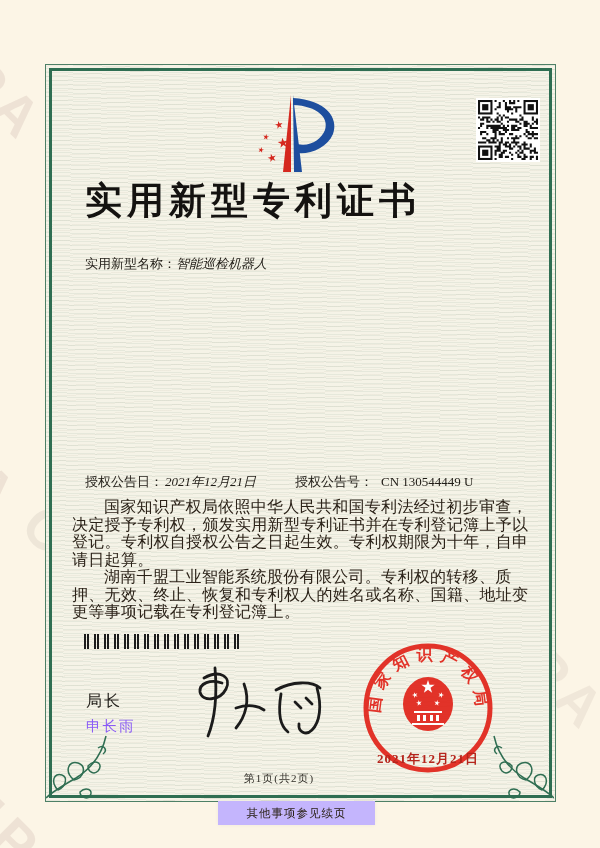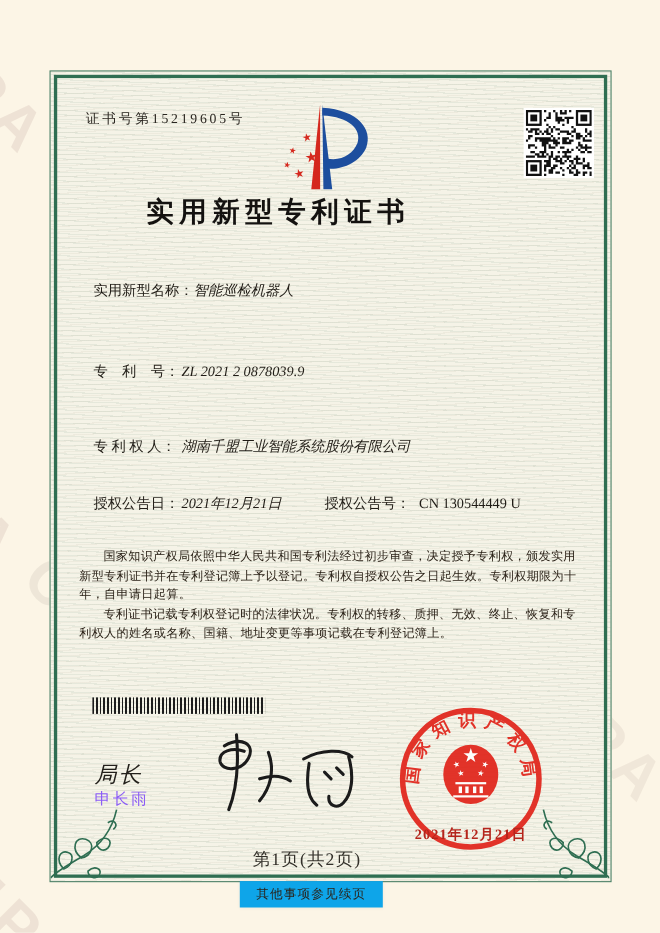--- a/index.html
+++ b/index.html
@@ -23,52 +23,52 @@
   .frame-inner{position:absolute;left:3px;top:3px;right:3px;bottom:3px;border:3px solid #2f6e52;}
 
   .layer{position:absolute;inset:0;z-index:3;}
 
   .cert-no{position:absolute;left:78px;top:100px;font-size:12.5px;letter-spacing:2.5px;color:#2a2620;}
 
   .logo{position:absolute;left:250px;top:92px;width:100px;height:86px;}
   .qr{position:absolute;left:476px;top:98px;width:64px;height:64px;background:#fff;padding:2px;box-sizing:border-box;}
 
   .title{position:absolute;left:45px;width:411px;top:176px;text-align:center;
-         font-size:25px;font-weight:bold;letter-spacing:5px;padding-left:5px;box-sizing:border-box;color:#141210;}
+         font-size:37px;font-weight:bold;letter-spacing:5px;padding-left:5px;box-sizing:border-box;color:#141210;}
 
   .row{position:absolute;left:85px;width:438px;display:flex;font-size:13px;line-height:19px;color:#201c16;}
   .row .lbl{min-width:80px;flex:none;white-space:pre;}
   .row .val{white-space:pre-line;font-style:italic;}
   .row .val2{white-space:pre;}
-  .r1{top:254px}.r2{top:292px}.r3{top:328px}.r4{top:362px}.r5{top:396px}.r6{top:434px}.r7{top:448px}
+  .r1{top:254px}.r2{top:292px}.r3{top:328px}.r4{top:362px}.r5{top:396px}.r6{top:434px}.r7{top:472px}
   .r7 .val{width:130px;flex:none;}
   .r7 .lbl2{min-width:86px;flex:none;white-space:pre;}
 
-  .paras{position:absolute;left:72px;top:498px;width:458px;font-size:11px;line-height:17.5px;
+  .paras{position:absolute;left:72px;top:498px;width:458px;font-size:16px;line-height:17.5px;
          color:#2b2218;letter-spacing:0.3px;}
   .paras p{margin:0;text-indent:2em;}
 
   .barcode{position:absolute;left:84px;top:634px;width:157px;height:15px;
     background:repeating-linear-gradient(90deg,#1c1c1c 0 1.6px,transparent 1.6px 3px,
       #1c1c1c 3px 5.4px,transparent 5.4px 6.6px,#1c1c1c 6.6px 7.4px,transparent 7.4px 10px);}
 
-  .official-title{position:absolute;left:86px;top:691px;font-size:20px;letter-spacing:2px;
-      font-family:"Liberation Sans","DejaVu Sans",sans-serif;color:#23201b;font-style:italic;}
+  .official-title{position:absolute;left:86px;top:691px;font-size:16px;letter-spacing:2px;
+      font-family:"Liberation Sans","DejaVu Sans",sans-serif;color:#23201b;}
   .official-name{position:absolute;left:86px;top:717px;font-size:14.5px;letter-spacing:2px;
       font-family:"Liberation Sans","DejaVu Sans",sans-serif;color:#8b5cf6;}
   .signature{position:absolute;left:178px;top:664px;width:150px;height:78px;}
 
   .seal{position:absolute;left:360px;top:640px;width:136px;height:136px;opacity:0.93;}
   .seal-date{position:absolute;left:358px;top:750px;width:140px;text-align:center;
       font-size:13px;font-weight:bold;letter-spacing:1px;color:#b5251c;}
 
   .page-number{position:absolute;left:45px;width:468px;top:771px;text-align:center;
-      font-size:16px;letter-spacing:1px;color:#33302a;}
-
-  .note{position:absolute;left:218px;top:801px;width:130px;background:#0ea5e9;
+      font-size:11px;letter-spacing:1px;color:#33302a;}
+
+  .note{position:absolute;left:218px;top:801px;width:157px;background:#c4b5fd;
       text-align:center;font-size:11.5px;line-height:24px;color:#2b2218;letter-spacing:1px;
       box-shadow:0 0 4px rgba(0,0,0,0.05);}
 
   .flourish{position:absolute;width:62px;height:66px;z-index:4;}
   .fl-left{left:46px;top:734px;}
   .fl-right{left:492px;top:734px;transform:scaleX(-1);}
 </style>
 </head>
 <body>
 
@@ -81,21 +81,20 @@
   <div class="wm" style="left:55px;top:492px;color:rgba(198,190,176,0.26);">CNIPA</div>
   <div class="wm" style="left:-65px;top:715px;">CNIPA</div>
   <div class="wm" style="left:468px;top:545px;color:rgba(205,190,176,0.24);">CNIPA</div>
 
   <div class="frame">
     <div class="frame-inner"></div>
   </div>
 
   <div class="layer">
 
-    <div class="cert-no">证书号第15219605号</div>
 
     <svg class="logo" viewBox="0 0 100 86">
       <defs>
         <path id="st" d="M0,-1 L0.2245,-0.309 0.951,-0.309 0.363,0.118 0.588,0.809 0,0.382 -0.588,0.809 -0.363,0.118 -0.951,-0.309 -0.2245,-0.309 Z"></path>
       </defs>
       <g>
         <polygon points="41,3 33,80 41,80" fill="#d5281e"></polygon>
         <polygon points="43,3 44,80 52,80" fill="#1d4e9e"></polygon>
         <path d="M43,6 C76,8 89,26 83,42 C77,56 60,63 46,61 L47,52 C60,55 71,48 75,38 C79,26 68,14 43,13 Z" fill="#1d4e9e"></path>
       </g>
@@ -127,38 +126,30 @@
         <path id="qr-modules" d="M8 0h1v1h-1zM12 0h1v1h-1zM15 0h1v1h-1zM17 0h1v1h-1zM19 0h1v1h-1zM10 1h1v1h-1zM13 1h1v1h-1zM15 1h1v1h-1zM16 1h1v1h-1zM17 1h1v1h-1zM10 2h1v1h-1zM13 2h1v1h-1zM9 3h1v1h-1zM10 3h1v1h-1zM13 3h1v1h-1zM14 3h1v1h-1zM15 3h1v1h-1zM17 3h1v1h-1zM18 3h1v1h-1zM19 3h1v1h-1zM20 3h1v1h-1zM8 4h1v1h-1zM13 4h1v1h-1zM14 4h1v1h-1zM15 4h1v1h-1zM16 4h1v1h-1zM18 4h1v1h-1zM14 5h1v1h-1zM18 5h1v1h-1zM9 6h1v1h-1zM16 6h1v1h-1zM10 7h1v1h-1zM12 7h1v1h-1zM20 7h1v1h-1zM0 8h1v1h-1zM2 8h1v1h-1zM3 8h1v1h-1zM4 8h1v1h-1zM5 8h1v1h-1zM9 8h1v1h-1zM11 8h1v1h-1zM13 8h1v1h-1zM14 8h1v1h-1zM21 8h1v1h-1zM26 8h1v1h-1zM1 9h1v1h-1zM2 9h1v1h-1zM4 9h1v1h-1zM6 9h1v1h-1zM8 9h1v1h-1zM9 9h1v1h-1zM11 9h1v1h-1zM15 9h1v1h-1zM16 9h1v1h-1zM17 9h1v1h-1zM18 9h1v1h-1zM20 9h1v1h-1zM21 9h1v1h-1zM26 9h1v1h-1zM28 9h1v1h-1zM4 10h1v1h-1zM5 10h1v1h-1zM7 10h1v1h-1zM9 10h1v1h-1zM10 10h1v1h-1zM14 10h1v1h-1zM18 10h1v1h-1zM19 10h1v1h-1zM22 10h1v1h-1zM23 10h1v1h-1zM27 10h1v1h-1zM28 10h1v1h-1zM1 11h1v1h-1zM2 11h1v1h-1zM11 11h1v1h-1zM20 11h1v1h-1zM22 11h1v1h-1zM23 11h1v1h-1zM24 11h1v1h-1zM26 11h1v1h-1zM28 11h1v1h-1zM1 12h1v1h-1zM4 12h1v1h-1zM5 12h1v1h-1zM6 12h1v1h-1zM7 12h1v1h-1zM8 12h1v1h-1zM9 12h1v1h-1zM10 12h1v1h-1zM12 12h1v1h-1zM14 12h1v1h-1zM16 12h1v1h-1zM17 12h1v1h-1zM18 12h1v1h-1zM22 12h1v1h-1zM23 12h1v1h-1zM25 12h1v1h-1zM0 13h1v1h-1zM4 13h1v1h-1zM6 13h1v1h-1zM7 13h1v1h-1zM8 13h1v1h-1zM9 13h1v1h-1zM10 13h1v1h-1zM11 13h1v1h-1zM12 13h1v1h-1zM13 13h1v1h-1zM16 13h1v1h-1zM17 13h1v1h-1zM19 13h1v1h-1zM20 13h1v1h-1zM25 13h1v1h-1zM26 13h1v1h-1zM27 13h1v1h-1zM28 13h1v1h-1zM7 14h1v1h-1zM8 14h1v1h-1zM9 14h1v1h-1zM12 14h1v1h-1zM13 14h1v1h-1zM14 14h1v1h-1zM16 14h1v1h-1zM17 14h1v1h-1zM18 14h1v1h-1zM19 14h1v1h-1zM23 14h1v1h-1zM1 15h1v1h-1zM2 15h1v1h-1zM3 15h1v1h-1zM7 15h1v1h-1zM8 15h1v1h-1zM10 15h1v1h-1zM13 15h1v1h-1zM23 15h1v1h-1zM24 15h1v1h-1zM26 15h1v1h-1zM1 16h1v1h-1zM4 16h1v1h-1zM8 16h1v1h-1zM10 16h1v1h-1zM11 16h1v1h-1zM12 16h1v1h-1zM15 16h1v1h-1zM16 16h1v1h-1zM22 16h1v1h-1zM24 16h1v1h-1zM25 16h1v1h-1zM26 16h1v1h-1zM27 16h1v1h-1zM28 16h1v1h-1zM8 17h1v1h-1zM18 17h1v1h-1zM20 17h1v1h-1zM23 17h1v1h-1zM26 17h1v1h-1zM2 18h1v1h-1zM3 18h1v1h-1zM6 18h1v1h-1zM7 18h1v1h-1zM8 18h1v1h-1zM11 18h1v1h-1zM14 18h1v1h-1zM16 18h1v1h-1zM17 18h1v1h-1zM18 18h1v1h-1zM19 18h1v1h-1zM24 18h1v1h-1zM25 18h1v1h-1zM27 18h1v1h-1zM28 18h1v1h-1zM4 19h1v1h-1zM5 19h1v1h-1zM7 19h1v1h-1zM9 19h1v1h-1zM11 19h1v1h-1zM17 19h1v1h-1zM0 20h1v1h-1zM1 20h1v1h-1zM2 20h1v1h-1zM3 20h1v1h-1zM5 20h1v1h-1zM6 20h1v1h-1zM7 20h1v1h-1zM8 20h1v1h-1zM10 20h1v1h-1zM11 20h1v1h-1zM13 20h1v1h-1zM14 20h1v1h-1zM16 20h1v1h-1zM17 20h1v1h-1zM18 20h1v1h-1zM19 20h1v1h-1zM22 20h1v1h-1zM10 21h1v1h-1zM12 21h1v1h-1zM13 21h1v1h-1zM15 21h1v1h-1zM18 21h1v1h-1zM21 21h1v1h-1zM22 21h1v1h-1zM23 21h1v1h-1zM25 21h1v1h-1zM8 22h1v1h-1zM9 22h1v1h-1zM10 22h1v1h-1zM13 22h1v1h-1zM14 22h1v1h-1zM15 22h1v1h-1zM17 22h1v1h-1zM19 22h1v1h-1zM20 22h1v1h-1zM22 22h1v1h-1zM25 22h1v1h-1zM9 23h1v1h-1zM10 23h1v1h-1zM15 23h1v1h-1zM16 23h1v1h-1zM20 23h1v1h-1zM22 23h1v1h-1zM23 23h1v1h-1zM24 23h1v1h-1zM27 23h1v1h-1zM8 24h1v1h-1zM9 24h1v1h-1zM10 24h1v1h-1zM12 24h1v1h-1zM13 24h1v1h-1zM19 24h1v1h-1zM21 24h1v1h-1zM25 24h1v1h-1zM26 24h1v1h-1zM27 24h1v1h-1zM8 25h1v1h-1zM11 25h1v1h-1zM12 25h1v1h-1zM15 25h1v1h-1zM18 25h1v1h-1zM20 25h1v1h-1zM21 25h1v1h-1zM25 25h1v1h-1zM27 25h1v1h-1zM28 25h1v1h-1zM8 26h1v1h-1zM10 26h1v1h-1zM11 26h1v1h-1zM16 26h1v1h-1zM19 26h1v1h-1zM22 26h1v1h-1zM10 27h1v1h-1zM11 27h1v1h-1zM13 27h1v1h-1zM14 27h1v1h-1zM19 27h1v1h-1zM20 27h1v1h-1zM22 27h1v1h-1zM23 27h1v1h-1zM25 27h1v1h-1zM26 27h1v1h-1zM28 27h1v1h-1zM8 28h1v1h-1zM16 28h1v1h-1zM21 28h1v1h-1zM22 28h1v1h-1zM25 28h1v1h-1zM28 28h1v1h-1z"></path>
       </g>
     </svg>
 
     <div class="title">实用新型专利证书</div>
 
     <div class="row r1">
       <span class="lbl">实用新型名称：</span>
       <span class="val">智能巡检机器人</span>
     </div>
-    <div class="row r3">
-      <span class="lbl">专　利　号：</span>
-      <span class="val">ZL 2021 2 0878039.9</span>
-    </div>
-    <div class="row r5">
-      <span class="lbl">专 利 权 人：</span>
-      <span class="val">湖南千盟工业智能系统股份有限公司</span>
-    </div>
     <div class="row r7">
       <span class="lbl">授权公告日：</span>
       <span class="val">2021年12月21日</span>
       <span class="lbl2">授权公告号：</span>
       <span class="val2">CN 130544449 U</span>
     </div>
 
     <div class="paras">
       <p>国家知识产权局依照中华人民共和国专利法经过初步审查，决定授予专利权，颁发实用新型专利证书并在专利登记簿上予以登记。专利权自授权公告之日起生效。专利权期限为十年，自申请日起算。</p>
-      <p>专利证书记载专利权登记时的法律状况。专利权的转移、质押、无效、终止、恢复和专利权人的姓名或名称、国籍、地址变更等事项记载在专利登记簿上。</p>
+      <p>湖南千盟工业智能系统股份有限公司。专利权的转移、质押、无效、终止、恢复和专利权人的姓名或名称、国籍、地址变更等事项记载在专利登记簿上。</p>
     </div>
 
     <div class="barcode"></div>
 
     <div class="official-title">局长</div>
     <div class="official-name">申长雨</div>
 
     <svg class="signature" viewBox="0 0 150 78">
       <g fill="none" stroke="#1b1b1b" stroke-width="2.8" stroke-linecap="round">
         <path d="M26,14 C42,5 54,13 48,25 C42,37 24,38 22,28 C21,19 33,15 44,19"></path>

